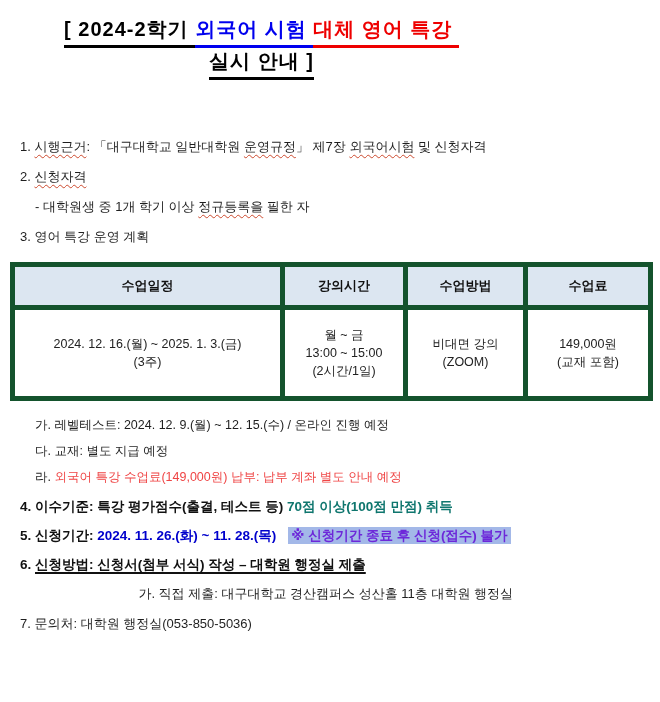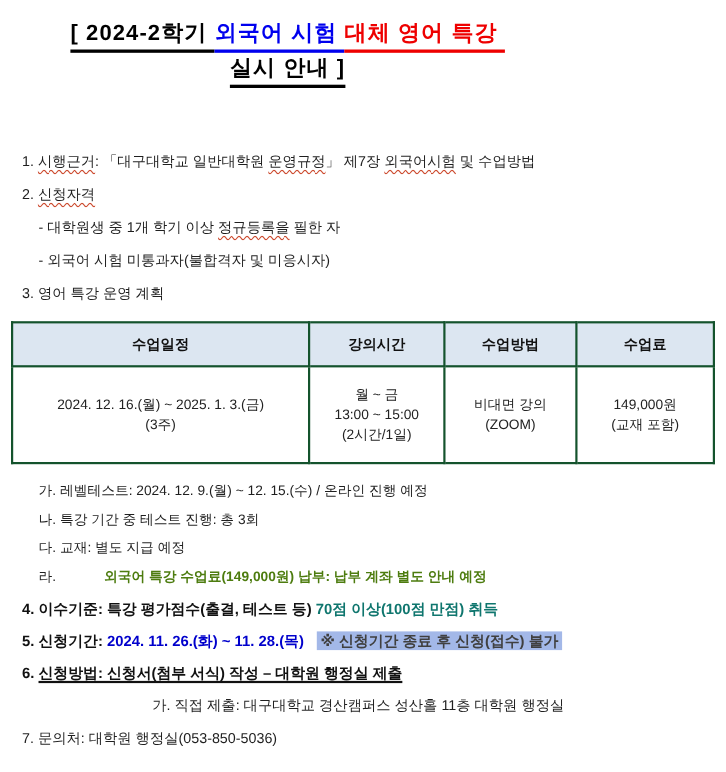--- a/index.html
+++ b/index.html
@@ -35,58 +35,57 @@
   }
 
   
   #line3 { margin-bottom:17px; }
   table.course {
     border-collapse:collapse; table-layout:fixed;
     width:638px; margin-left:-10px;
     border:2px solid #000;
   }
   table.course th, table.course td {
-    border:2px solid #14532d; text-align:center; vertical-align:middle;
+    border:5px solid #14532d; text-align:center; vertical-align:middle;
   }
   table.course th {
     background:#dce6f1; height:36px; font-size:13px; font-weight:bold; color:#111;
   }
   table.course td { height:84px; font-size:12.5px; line-height:18px; color:#222; }
 
   
   .notes { margin-top:16px; }
   .note { font-size:12.5px; line-height:17px; margin-bottom:9px; white-space:pre; }
-  .b { font-weight:bold; color:#4d7c0f;margin-left:40px; }
+  .b { font-weight:normal; color:#ef4444; }
 
   
   .strong-line { font-size:13.5px; font-weight:bold; line-height:18px; margin-bottom:11px; white-space:pre; color:#111; }
   #line4 { margin-top:12px; }
   .red  { color:#0f766e; }
   .blue { color:#0000cc; }
   .hl {
-    background:#a3b8e8; color:#404040; padding:1px 3px; margin-left:12px;
+    background:#a3b8e8; color:#6d28d9; padding:1px 3px; margin-left:12px;
   }
   .ul {
     text-decoration:underline; text-decoration-thickness:1.5px; text-underline-offset:3px;
   }
 </style>
 </head>
 <body>
 
 <div class="page">
 
   <div class="title-row">
     <span class="t-black">[ 2024-2학기 </span><span class="t-blue">외국어 시험 </span><span class="t-red">대체 영어 특강 </span><span class="t-black">실시 안내 ]</span>
   </div>
 
-  <div class="line" id="line1"><span>1. </span><span class="sp">시행근거</span><span>: 「대구대학교 일반대학원 </span><span class="sp">운영규정</span><span>」 제7장 </span><span class="sp">외국어시험</span><span> 및 수업방법</span></div>
+  <div class="line" id="line1"><span>1. </span><span class="sp">시행근거</span><span>: 「대구대학교 일반대학원 </span><span class="sp">운영규정</span><span>」 제7장 </span><span class="sp">외국어시험</span><span> 및 신청자격</span></div>
 
   <div class="line"><span>2. </span><span class="sp">신청자격</span></div>
   <div class="line indent1"><span>- 대학원생 중 1개 학기 이상 </span><span class="sp">정규등록을</span><span> 필한 자</span></div>
-  <div class="line indent1">- 외국어 시험 미통과자(불합격자 및 미응시자)</div>
 
   <div class="line" id="line3">3. 영어 특강 운영 계획</div>
 
   <table class="course">
     <colgroup>
         <col style="width:270px">
         <col style="width:123px">
         <col style="width:120px">
         <col style="width:125px">
       </colgroup>
@@ -116,21 +115,20 @@
         <td>
           <div>149,000원</div>
           <div>(교재 포함)</div>
         </td>
       </tr>
     </tbody>
   </table>
 
   <div class="notes">
     <div class="note indent1">가. 레벨테스트: 2024. 12. 9.(월) ~ 12. 15.(수) / 온라인 진행 예정</div>
-    <div class="note indent1">나. 특강 기간 중 테스트 진행: 총 3회</div>
     <div class="note indent1">다. 교재: 별도 지급 예정</div>
     <div class="note indent1"><span>라. </span><span class="b">외국어 특강 수업료(149,000원) 납부: 납부 계좌 별도 안내 예정</span></div>
   </div>
 
   <div class="strong-line" id="line4"><span>4. 이수기준: 특강 평가점수(출결, 테스트 등) </span><span class="red">70점 이상(100점 만점) 취득</span></div>
 
   <div class="strong-line"><span>5. 신청기간: </span><span class="blue">2024. 11. 26.(화) ~ 11. 28.(목)</span><span class="hl">※ 신청기간 종료 후 신청(접수) 불가</span></div>
 
   <div class="strong-line"><span>6. </span><span class="ul">신청방법: 신청서(첨부 서식) 작성 – 대학원 행정실 제출</span></div>
   <div class="line indent2">가. 직접 제출: 대구대학교 경산캠퍼스 성산홀 11층 대학원 행정실</div>

